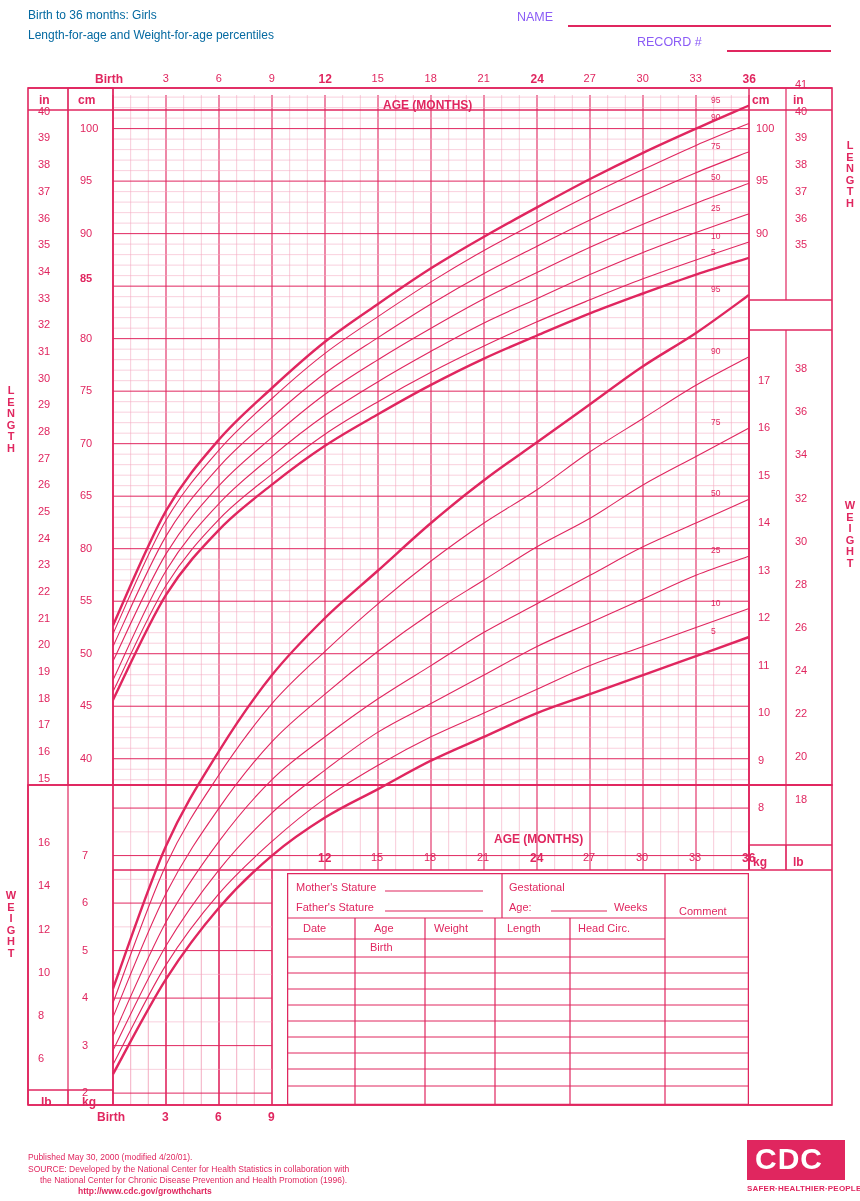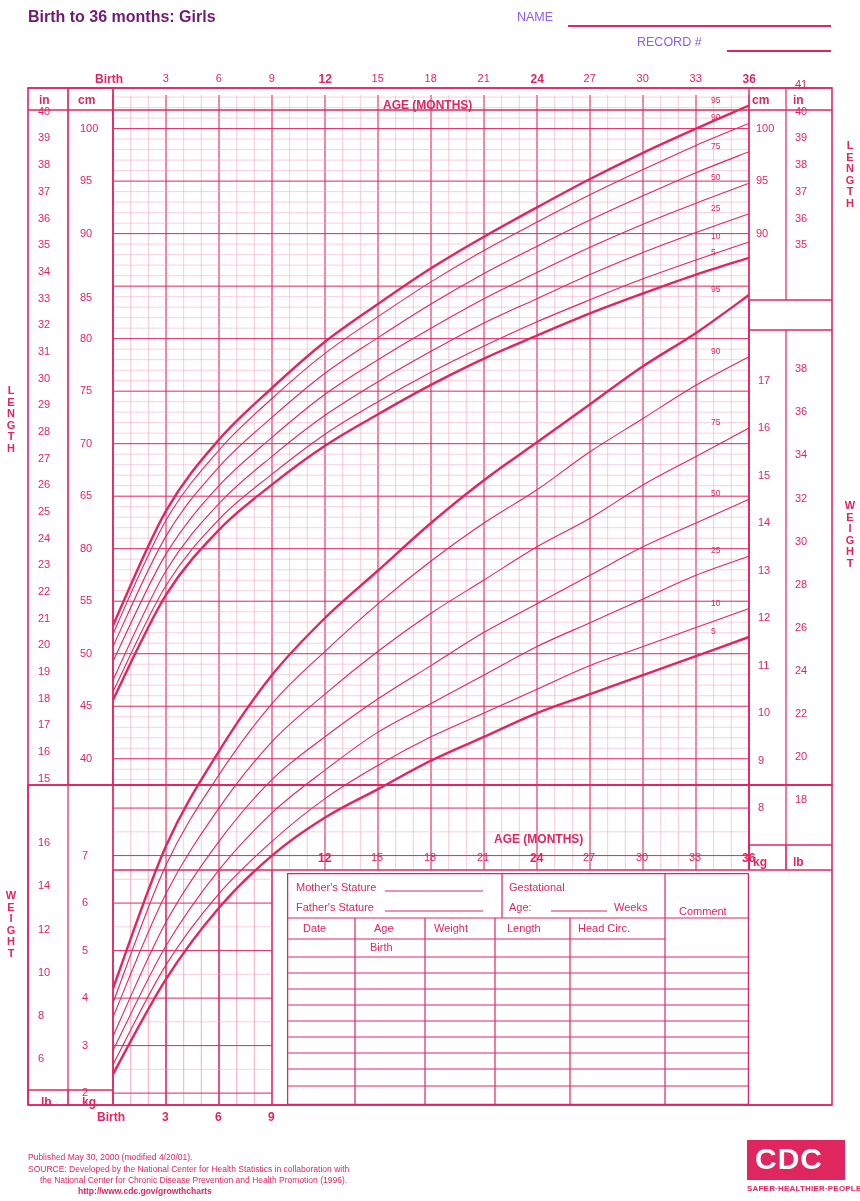--- a/index.html
+++ b/index.html
@@ -1,35 +1,36 @@
 <!DOCTYPE html>
 <html><head>
 <meta charset="utf-8">
 <style>
   html,body{margin:0;padding:0;background:#ffffff;}
   body{font-family:"Liberation Sans", sans-serif;}
   #page{position:relative;width:860px;height:1201px;overflow:hidden;background:#fff;}
   .abs{position:absolute;}
-  .ttl{font-weight:bold;font-size:16px;color:#701a75;letter-spacing:0px;}
+  .ttl{font-weight:normal;font-size:12px;color:#0369a1;letter-spacing:0px;}
   .lbl{color:#e0265f;font-size:11px;}
   .lbl-b{color:#e0265f;font-size:12px;font-weight:bold;}
   .rule{position:absolute;background:#e0265f;}
   .vlet{color:#e0265f;font-weight:bold;font-size:11px;line-height:11.5px;text-align:center;}
   .nm{font-size:12px;color:#8b5cf6;font-weight:bold;}
   svg{display:block;}
   .footer{font-size:8.5px;color:#e0265f;line-height:11px;}
   .cdcbox{position:absolute;background:#e0265f;}
   .cdctxt{font-family:"Liberation Sans",sans-serif;font-weight:bold;color:#fff;}
 </style>
 </head>
 <body>
 
 <div id="page">
 
   <div class="abs ttl" style="left:28px;top:8px;">Birth to 36 months: Girls</div>
+  <div class="abs ttl" style="left:28px;top:28px;">Length-for-age and Weight-for-age percentiles</div>
 
   <div class="abs nm" style="left:517px;top:10px;font-weight:normal;font-size:12.5px;">NAME</div>
   <div class="rule" style="left:568px;top:25px;width:263px;height:1.5px;"></div>
 
   <div class="abs nm" style="left:637px;top:35px;font-weight:normal;font-size:12.5px;">RECORD #</div>
   <div class="rule" style="left:727px;top:50px;width:104px;height:1.5px;"></div>
 
   <svg class="abs" style="left:0;top:0;" width="860" height="1201" viewBox="0 0 860 1201">
     <defs>
       <clipPath id="clipLen">
@@ -280,21 +281,21 @@
       <div class="abs lbl-b" style="left: 97px; top: 1110px;">Birth</div>
       <div class="abs lbl-b" style="left: 162px; top: 1110px;">3</div>
       <div class="abs lbl-b" style="left: 215px; top: 1110px;">6</div>
       <div class="abs lbl-b" style="left: 268px; top: 1110px;">9</div>
       <div class="abs lbl" style="left: 80px; top: 121.607px;">100</div>
       <div class="abs lbl" style="left: 756px; top: 121.607px;">100</div>
       <div class="abs lbl" style="left: 80px; top: 174.119px;">95</div>
       <div class="abs lbl" style="left: 756px; top: 174.119px;">95</div>
       <div class="abs lbl" style="left: 80px; top: 226.63px;">90</div>
       <div class="abs lbl" style="left: 756px; top: 226.63px;">90</div>
-      <div class="abs lbl" style="left: 80px; top: 291px;">85</div>
+      <div class="abs lbl" style="left: 80px; top: 272px; font-weight: bold;">85</div>
       <div class="abs lbl" style="left: 80px; top: 331.653px;">80</div>
       <div class="abs lbl" style="left: 80px; top: 384.164px;">75</div>
       <div class="abs lbl" style="left: 80px; top: 436.676px;">70</div>
       <div class="abs lbl" style="left: 80px; top: 489.187px;">65</div>
       <div class="abs lbl" style="left: 80px; top: 541.699px;">80</div>
       <div class="abs lbl" style="left: 80px; top: 594.21px;">55</div>
       <div class="abs lbl" style="left: 80px; top: 646.721px;">50</div>
       <div class="abs lbl" style="left: 80px; top: 699.233px;">45</div>
       <div class="abs lbl" style="left: 80px; top: 751.744px;">40</div>
       <div class="abs lbl" style="left: 38px; top: 771.699px;">15</div>

